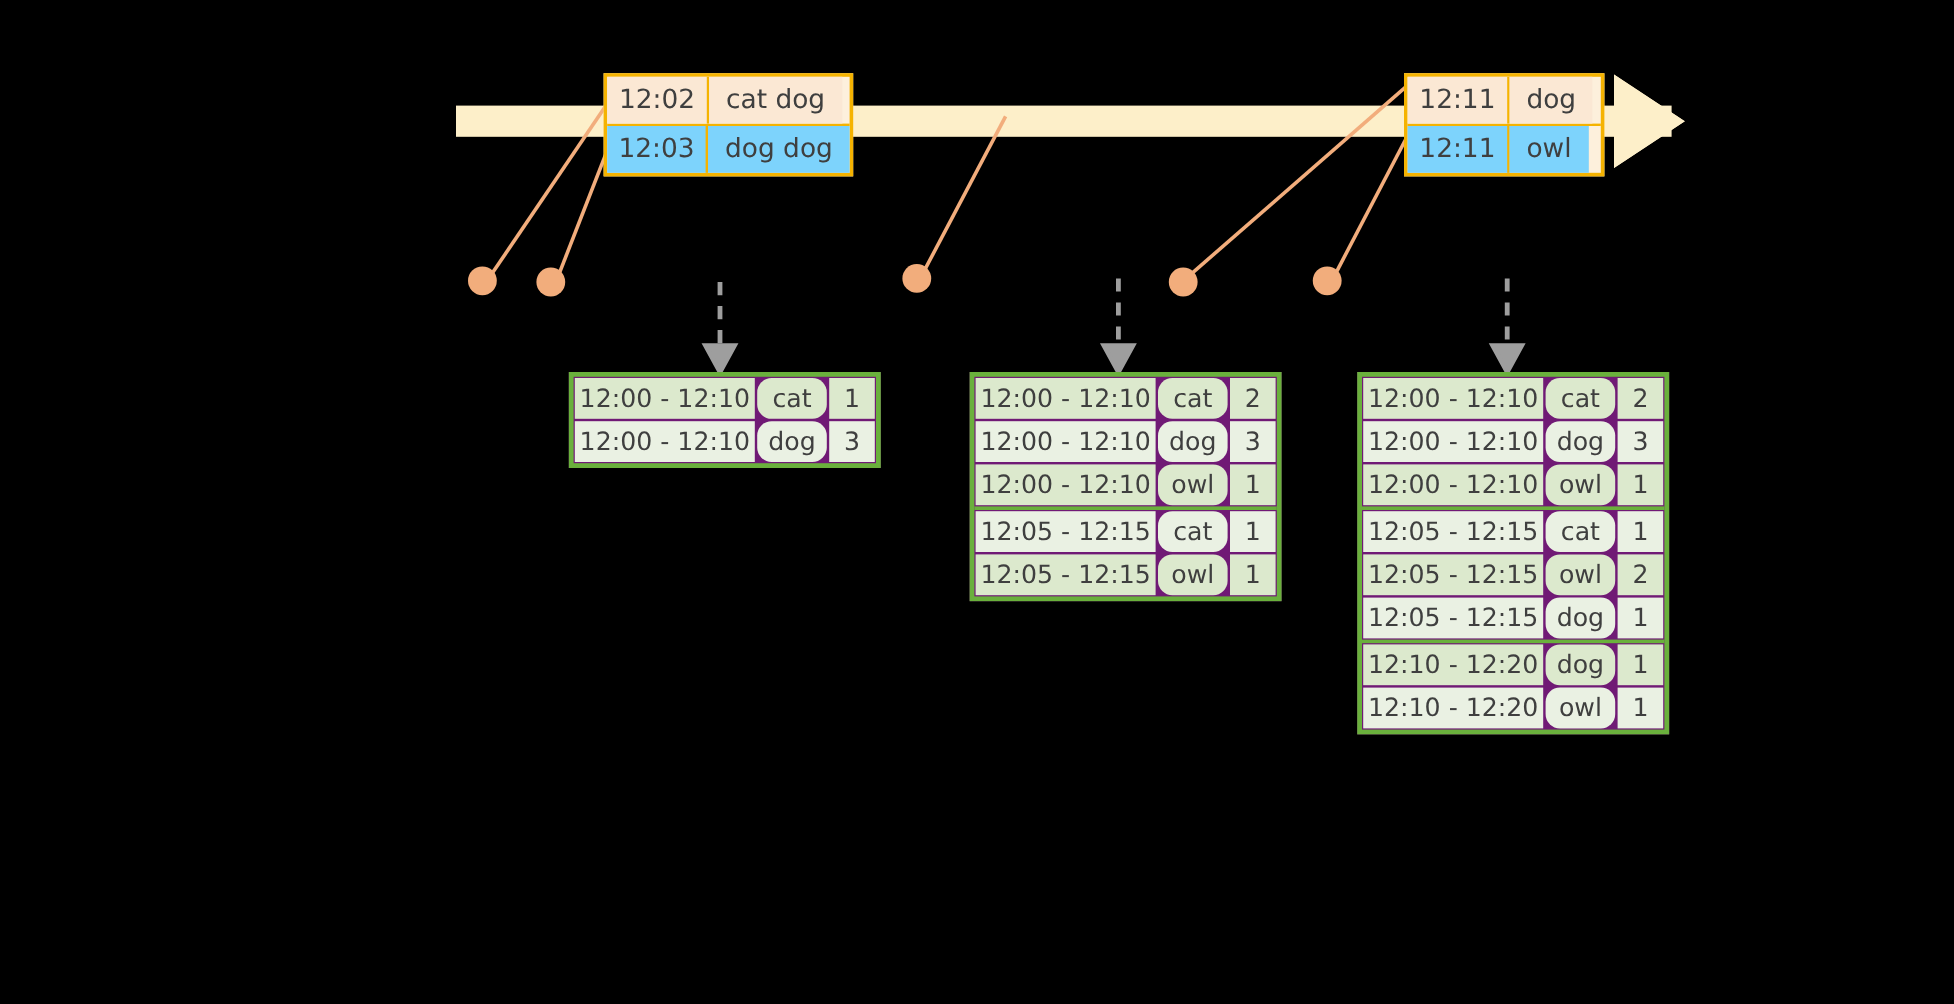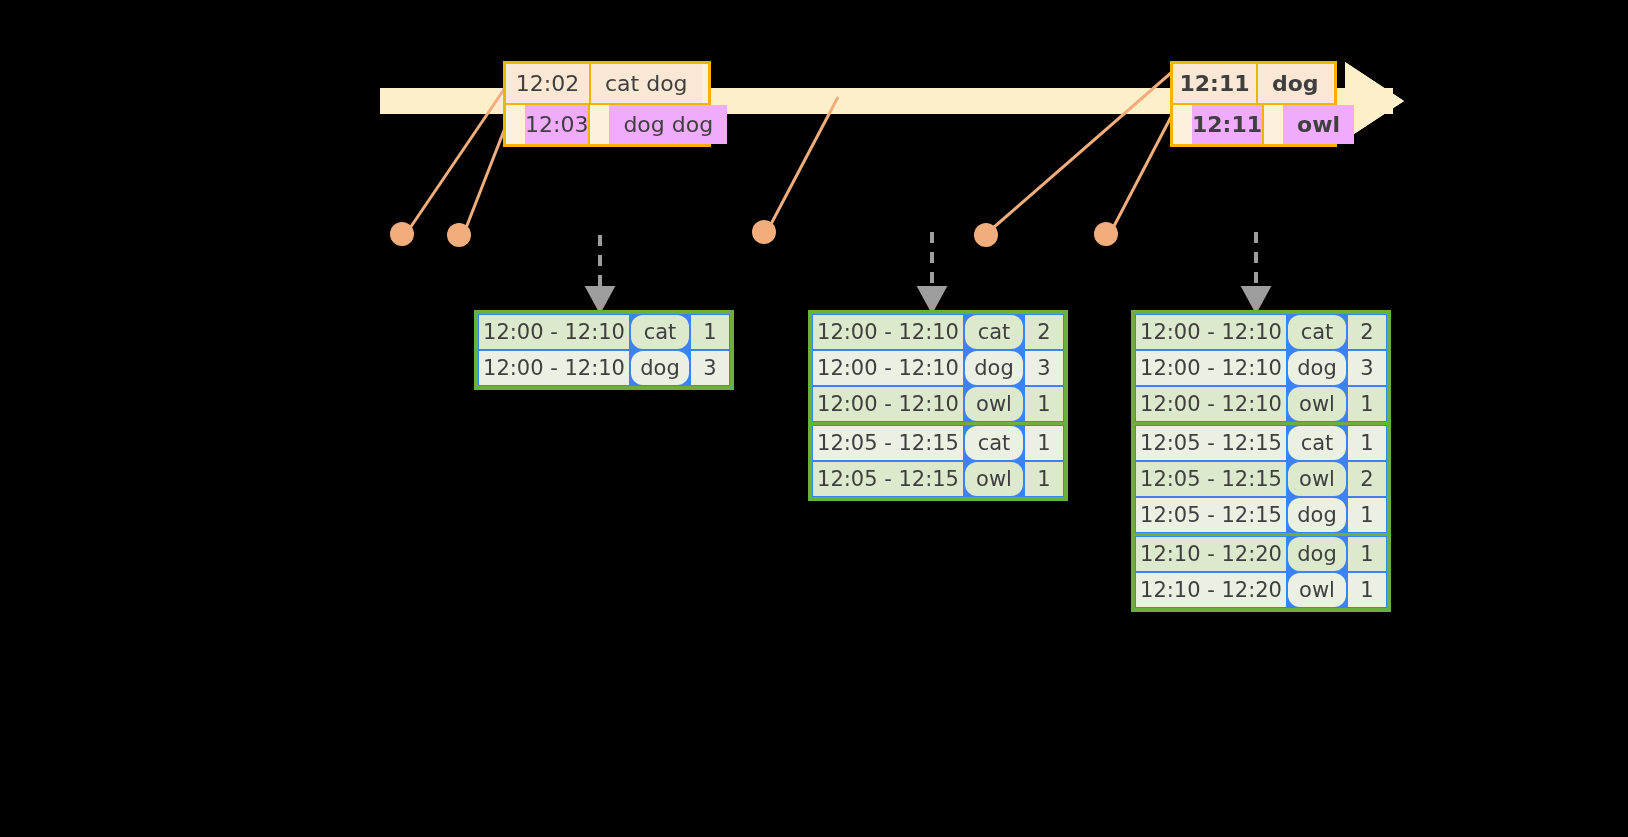--- a/index.html
+++ b/index.html
@@ -15,38 +15,38 @@
   .evt-group{
     position:absolute;
     border:3px solid #f5b301;
     box-sizing:border-box;
     background:#fdf0dc;
     z-index:5;
   }
   .evt-row{display:flex;box-sizing:border-box;}
   .evt-row + .evt-row{border-top:2px solid #f5b301;}
   .evt-row.alt .evt-cell{background:#fbe8d4;}
-  .evt-row.alt2 .evt-cell{background:#f0abfc;margin-left:19px;}
+  .evt-row.alt2 .evt-cell{background:#7dd3fc;}
   .evt-cell{
     box-sizing:border-box;
     display:flex;align-items:center;justify-content:center;
     font-size:22px;line-height:1;
     height:39px;
     white-space:nowrap;
     color:#3f3f3f;
   }
   .evt-cell.time{width:85px;border-right:2px solid #f5b301;}
   .evt-cell.payload{padding:0 14px;}
 
   
   .rtable{
     position:absolute;
     border:4px solid #6ab03c;
     box-sizing:border-box;
-    background:#3b82f6;
+    background:#701a75;
     z-index:4;
   }
   .rrow{display:flex;box-sizing:border-box;}
   .rcell{
     box-sizing:border-box;
     display:flex;align-items:center;justify-content:center;
     height:34px;
     font-size:21px;line-height:1;
     white-space:nowrap;
     color:#3f3f3f;
@@ -101,21 +101,21 @@
       <div class="evt-cell time">12:02</div>
       <div class="evt-cell payload">cat dog</div>
     </div>
     <div class="evt-row alt2">
       <div class="evt-cell time">12:03</div>
       <div class="evt-cell payload">dog dog</div>
     </div>
   </div>
 
 
-  <div class="evt-group" id="evt-group-3" style="left:1170px;top:61px;width:167px;font-weight:bold;">
+  <div class="evt-group" id="evt-group-3" style="left:1170px;top:61px;width:167px;">
     <div class="evt-row alt">
       <div class="evt-cell time">12:11</div>
       <div class="evt-cell payload">dog</div>
     </div>
     <div class="evt-row alt2">
       <div class="evt-cell time">12:11</div>
       <div class="evt-cell payload">owl</div>
     </div>
   </div>
 

